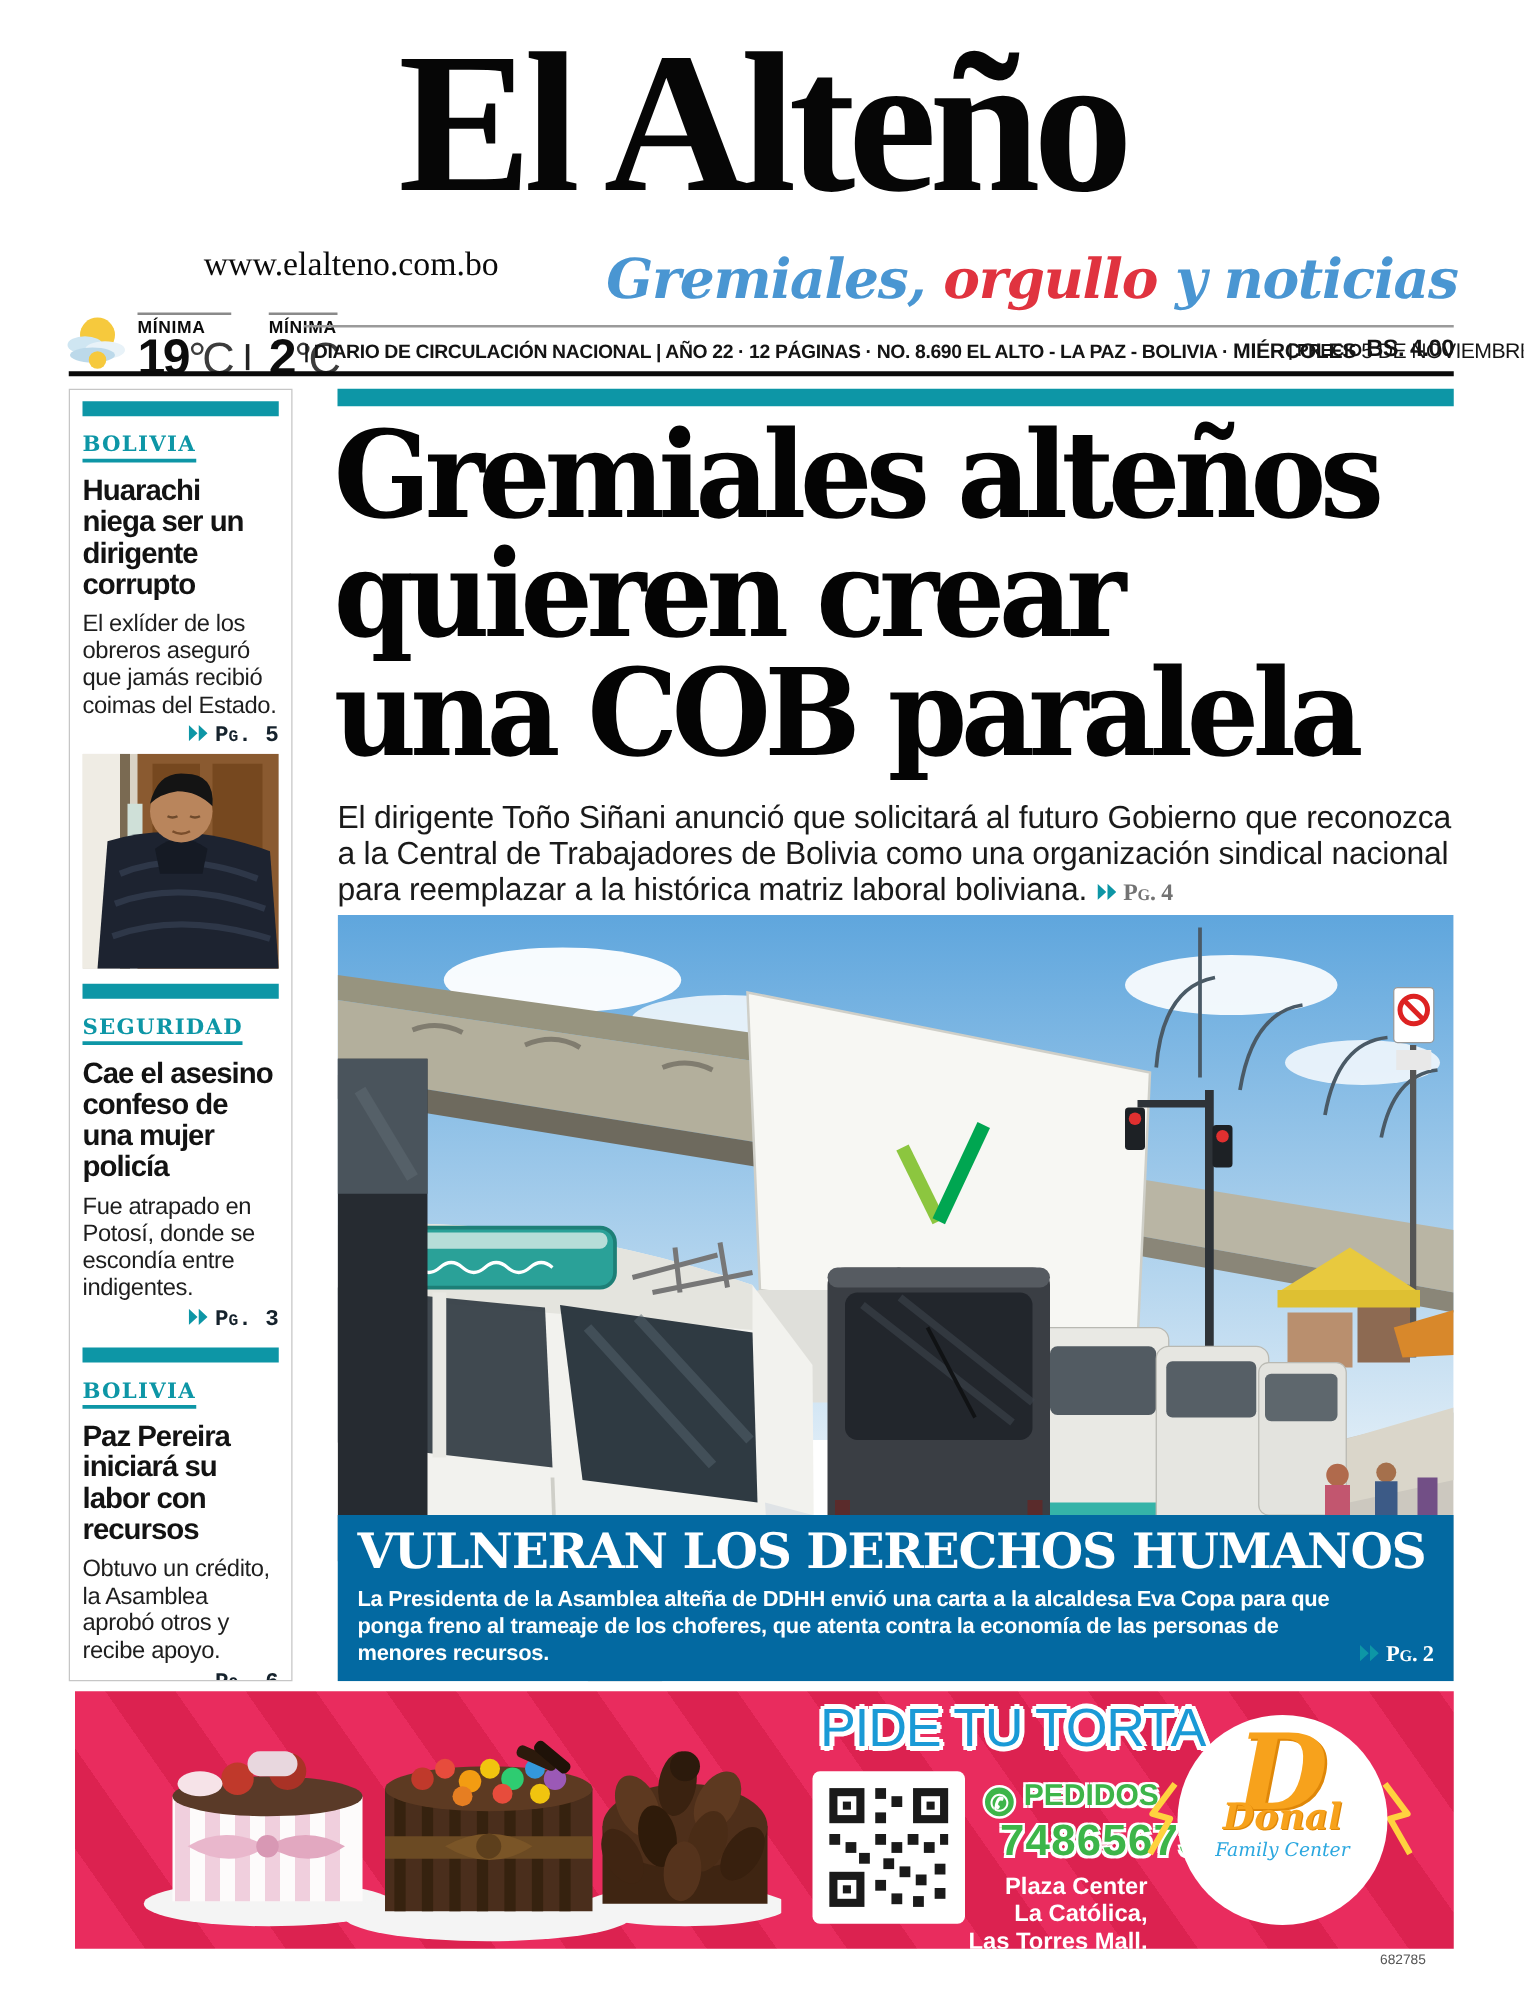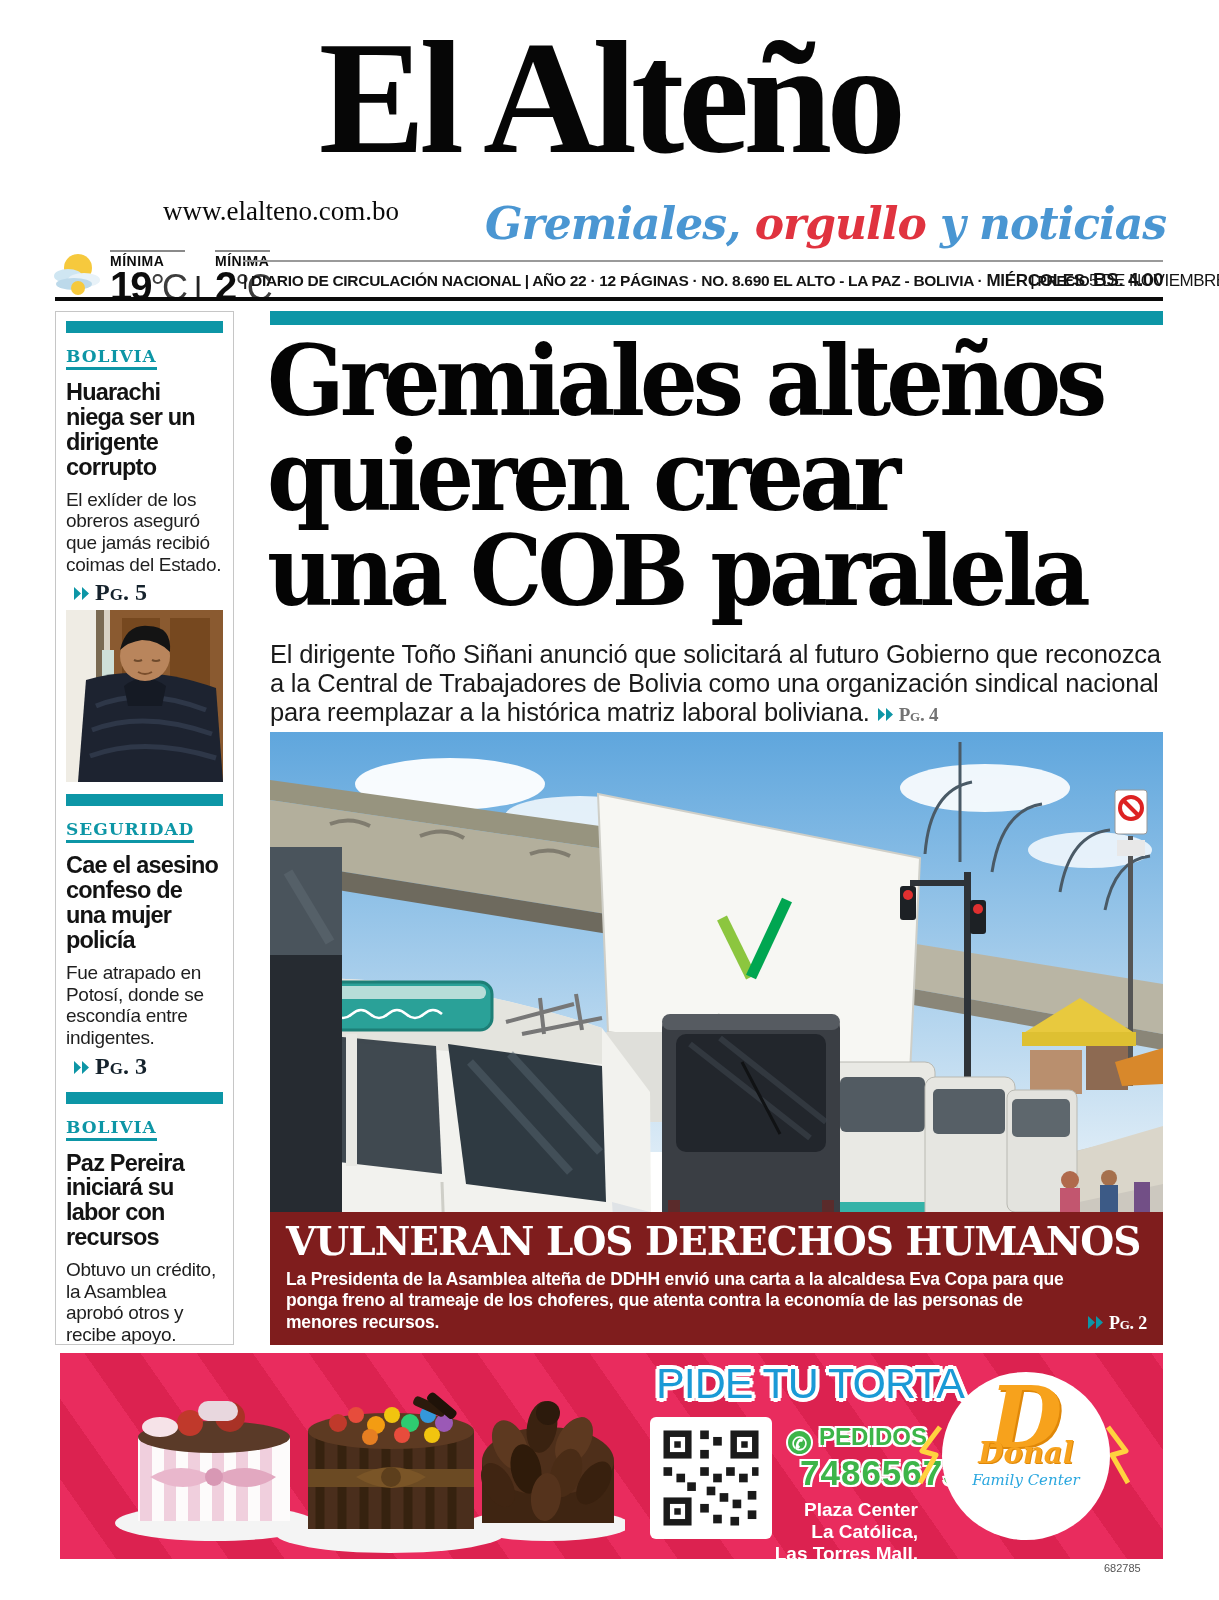--- a/index.html
+++ b/index.html
@@ -38,39 +38,39 @@
   .sidebar { position:absolute; left:55px; top:311px; width:179px; height:1034px;
     border:1px solid #c6c6c6; padding:9px 10px; overflow:hidden; }
   .sb-bar { height:12px; background:#0d96a6; margin-bottom:13px; }
   .sb-bar.mid { margin-top:12px; }
   .sb-section { display:inline-block; font-family:"DejaVu Serif", serif; font-weight:bold;
     font-size:17px; color:#0d96a6; letter-spacing:1px; border-bottom:3px solid #0d96a6;
     padding-bottom:1px; margin-bottom:10px; }
   .sb-headline { font-size:23.5px; font-weight:bold; color:#131313; line-height:1.06;
     letter-spacing:-.8px; margin-bottom:9px; }
   .sb-body { font-size:19px; color:#1e1e1e; line-height:1.14; letter-spacing:-.3px; margin-bottom:4px; }
-  .sb-page { font-family:Liberation Serif, serif; font-weight:bold;
-    font-size:24px; color:#15222c; margin-bottom:4px; }
+  .sb-page { text-align:right; font-family:Liberation Mono, monospace; font-weight:bold;
+    font-size:18px; color:#15222c; margin-bottom:4px; }
   .pg-text { font-variant:small-caps; }
   .sb-photo { display:block; margin:4px 0 0; }
 
   
   .main-bar { position:absolute; left:270px; top:311px; width:893px; height:14px; background:#0d96a6; }
   .headline { position:absolute; left:267px; top:333px; width:905px;
     font-family:"DejaVu Serif", serif; font-weight:bold; font-size:91px; line-height:.99;
     letter-spacing:-5px; color:#040404; transform:scaleY(1.06); transform-origin:left top; }
   .deck { position:absolute; left:270px; top:640px; width:898px; font-size:25.5px; line-height:1.13;
     color:#1a1a1a; letter-spacing:-.2px; }
   .deck-page { font-family:"Liberation Serif", serif; font-weight:bold; font-size:19px; color:#737373; }
   .arrow-icon { display:inline-block; vertical-align:baseline; margin:0 3px 0 8px; }
 
   
   .main-photo { position:absolute; left:270px; top:732px; width:893px; height:613px; overflow:hidden; }
   .main-photo > svg { display:block; }
-  .caption { position:absolute; left:0; right:0; bottom:0; background:#7f1d1d; color:#fff;
+  .caption { position:absolute; left:0; right:0; bottom:0; background:#0369a1; color:#fff;
     padding:10px 16px 12px; }
   .caption-title { font-family:"DejaVu Serif", serif; font-weight:bold; font-size:39px;
     letter-spacing:-1px; line-height:1.02; margin-bottom:7px; }
   .caption-body { position:relative; font-size:17.5px; font-weight:bold; line-height:1.22;
     letter-spacing:-.2px; padding-right:78px; }
   .caption-page { position:absolute; right:0; bottom:-2px; font-family:"Liberation Serif", serif;
     font-weight:bold; font-size:18px; color:#fff; white-space:nowrap; }
 
   
   .ad { position:absolute; left:60px; top:1353px; width:1103px; height:206px; overflow:hidden;

